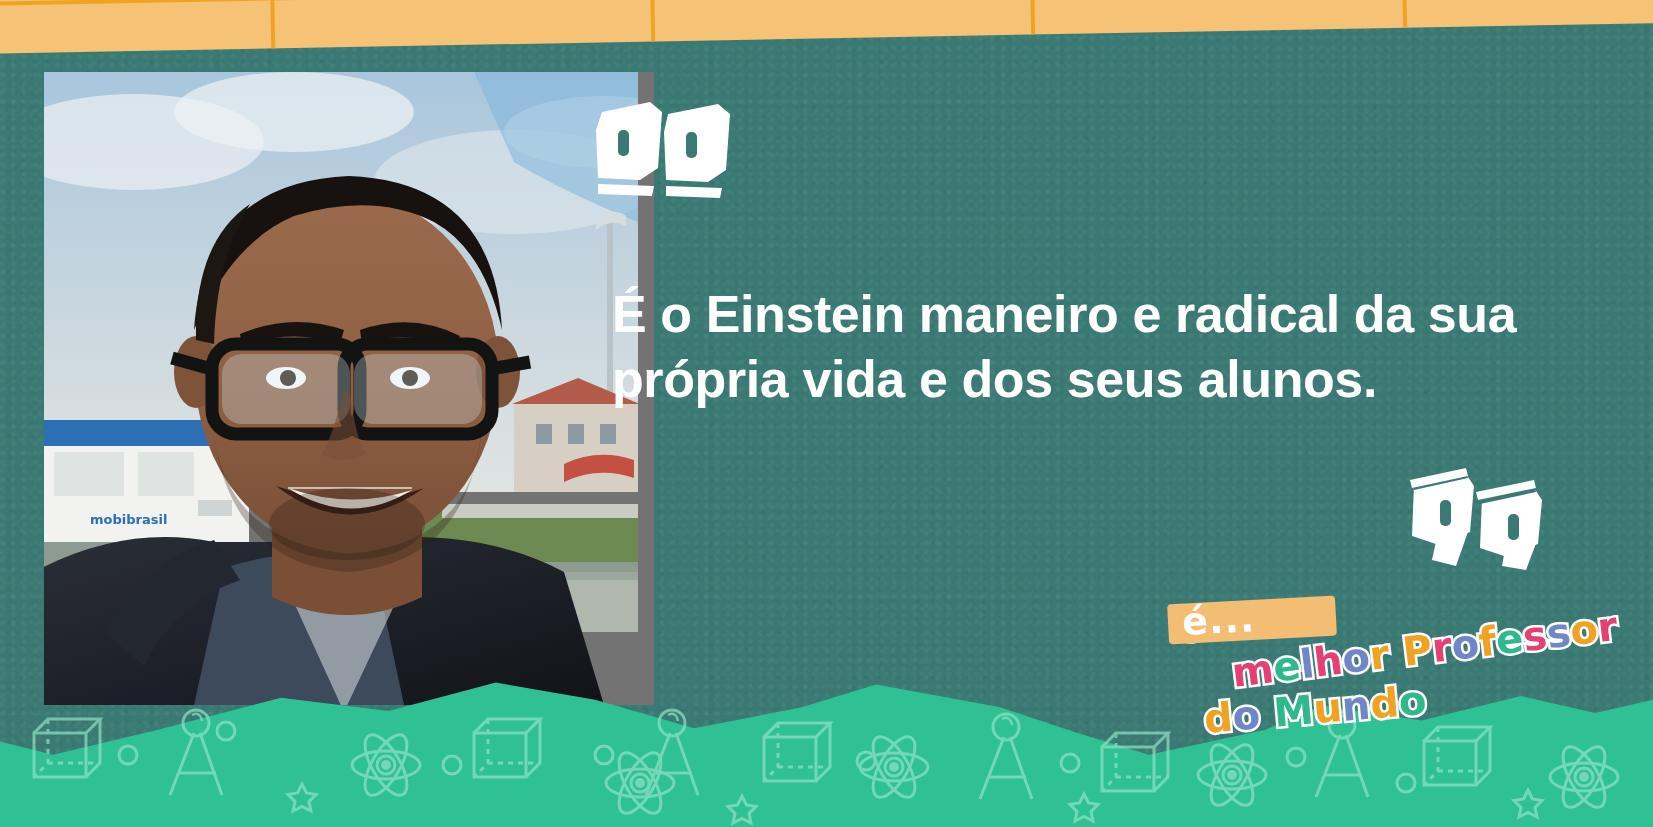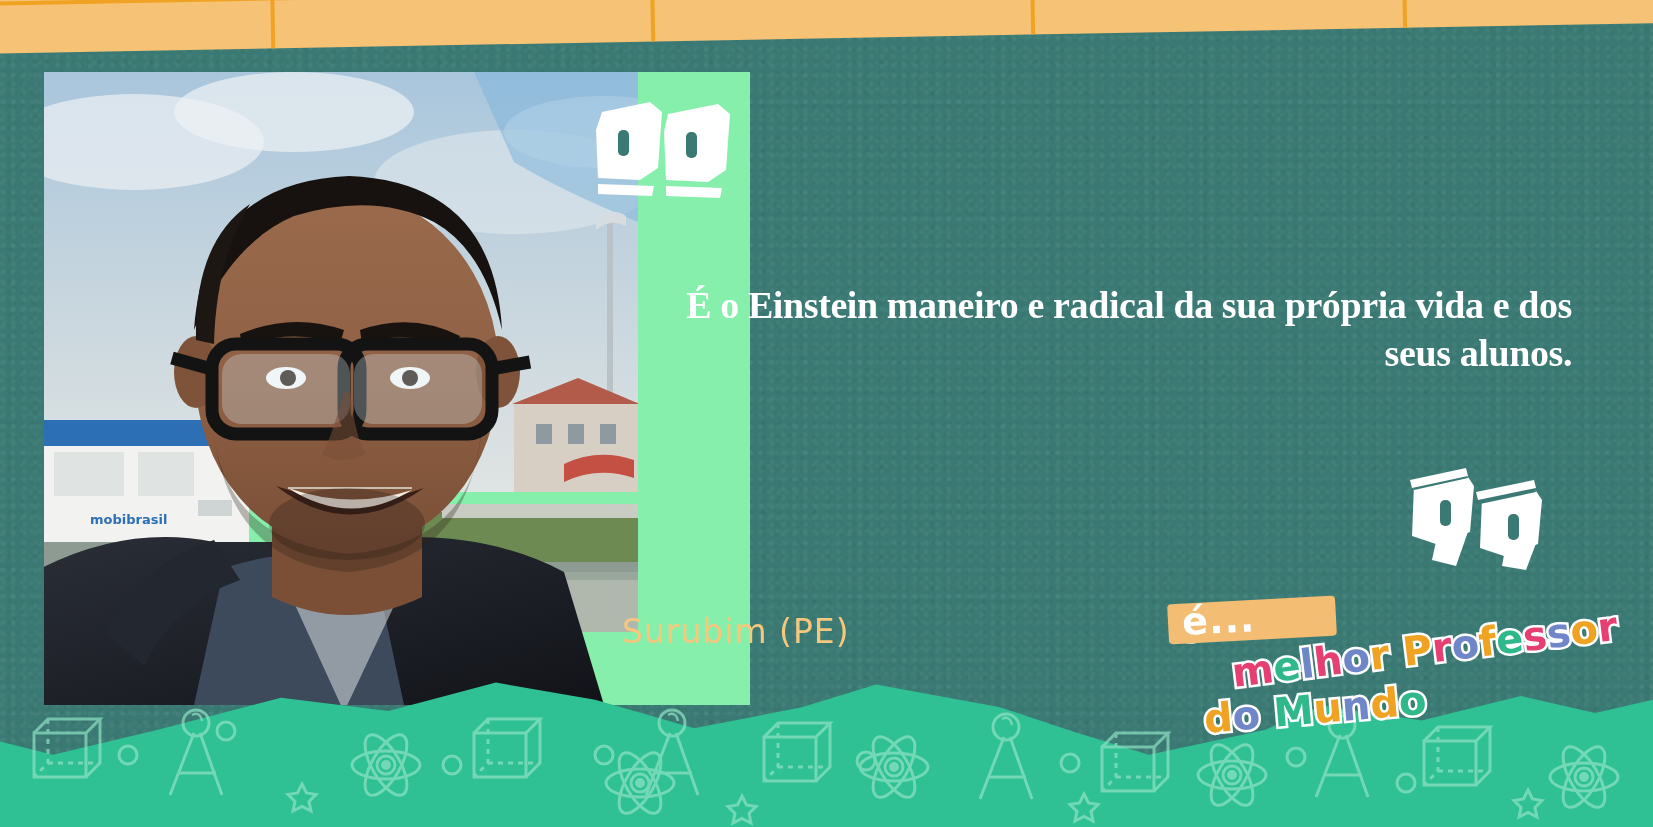--- a/index.html
+++ b/index.html
@@ -87,24 +87,24 @@
     width: 1653px;
     height: 190px;
     pointer-events: none;
   }
 
   
   .photo {
     position: absolute;
     left: 44px;
     top: 72px;
-    width: 706px;
+    width: 610px;
     height: 633px;
     overflow: hidden;
-    background: #86efac;
+    background: #737373;
   }
   .photo svg { display: block; }
 
   
   .quote-open {
     position: absolute;
     left: 592px;
     top: 96px;
     width: 140px;
     height: 104px;
@@ -116,25 +116,25 @@
     width: 140px;
     height: 104px;
   }
 
   
   .quote-text {
     position: absolute;
     left: 612px;
     top: 282px;
     width: 960px;
-    text-align: right;
+    text-align: left;
     color: #ffffff;
-    font-family: Liberation Serif, serif;
+    font-family: Liberation Sans, sans-serif;
     font-weight: bold;
-    font-size: 38px;
+    font-size: 52px;
     line-height: 1.25;
     letter-spacing: -0.4px;
     font-stretch: condensed;
   }
 
   
   .attrib-name {
     position: absolute;
     left: 640px;
     top: 552px;
@@ -366,21 +366,20 @@
         <rect x="100" y="48" width="11" height="26" rx="5" fill="#3b7a74"></rect>
         <path d="M98 78 L130 72 L118 104 L94 100 Z"></path>
         <path d="M70 28 L126 16 L128 26 L72 38 Z" fill="#3b7a74"></path>
         <path d="M68 26 L126 14 L128 22 L70 34 Z"></path>
       </g>
     </svg>
   </div>
 
   <div class="quote-text">É o Einstein maneiro e radical da sua própria vida e dos seus alunos.</div>
 
-  <div class="attrib-city">Surubim (PE)</div>
 
   <div class="bottom-band"></div>
   <div class="bottom-icons">
     <svg width="1653" height="190" viewBox="0 0 1653 190">
       <defs>
         <g id="icon-atom" stroke="#8fe0c2" stroke-width="3" fill="none">
           <circle cx="0" cy="0" r="9"></circle>
           <circle cx="0" cy="0" r="3.5" fill="#8fe0c2"></circle>
           <ellipse cx="0" cy="0" rx="34" ry="14"></ellipse>
           <ellipse cx="0" cy="0" rx="34" ry="14" transform="rotate(60)"></ellipse>

